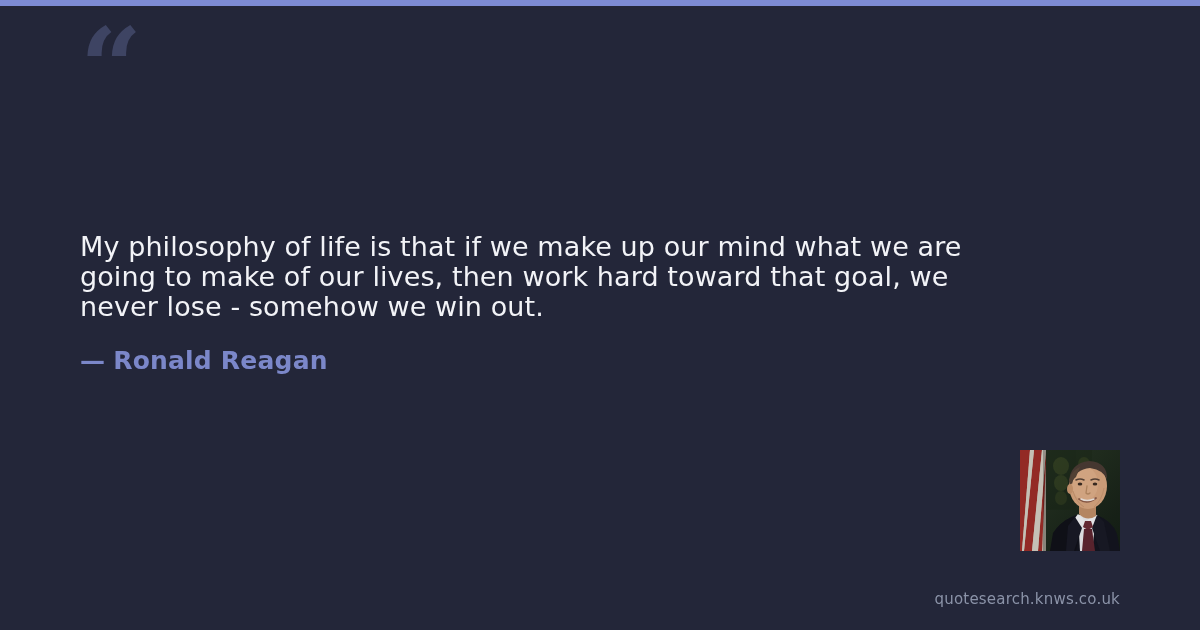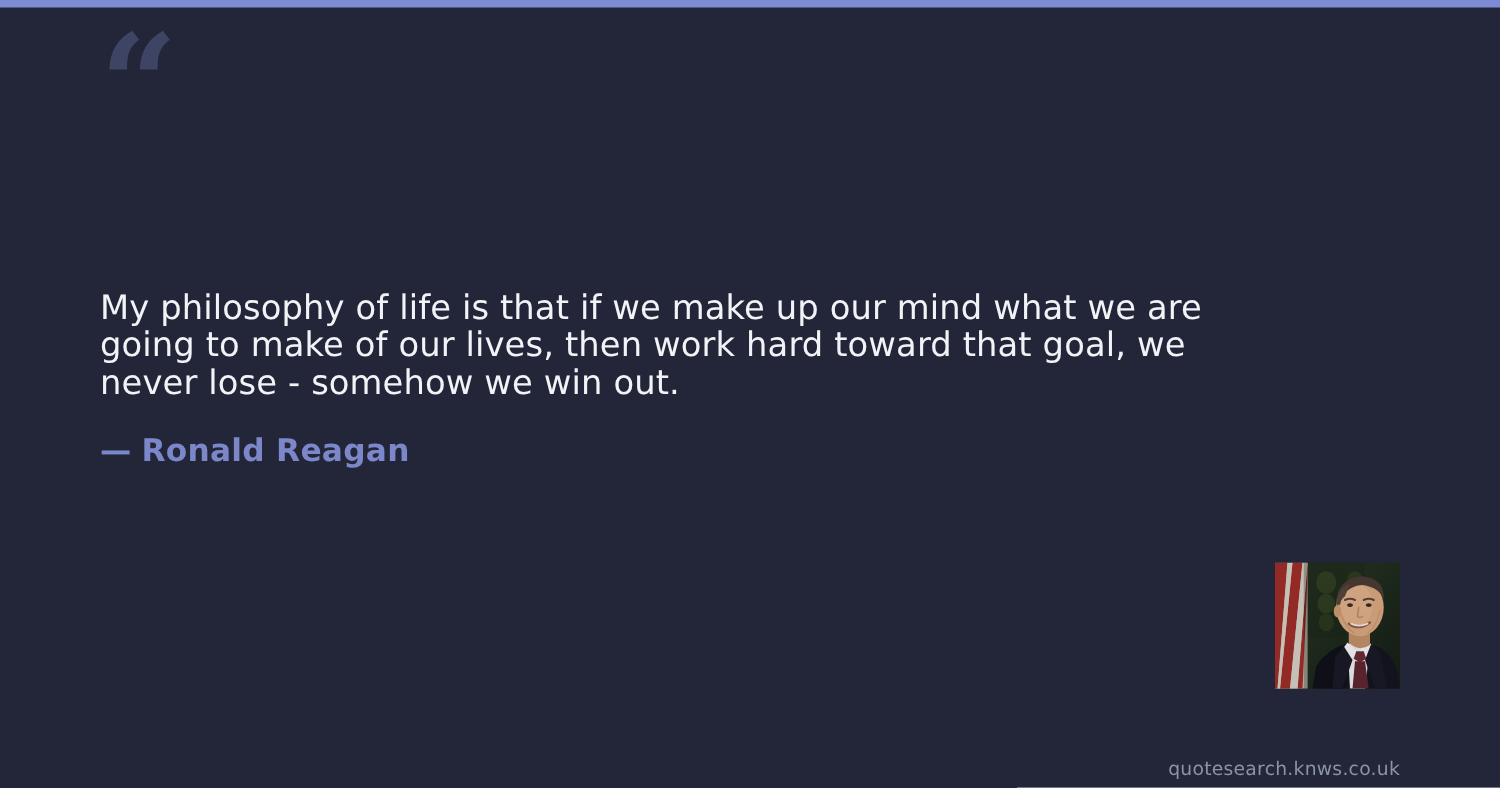--- a/index.html
+++ b/index.html
@@ -85,21 +85,20 @@
 
   #watermark {
     position: absolute;
     right: 80px;
     top: 590px;
     font-size: 15px;
     color: #8b93a8;
     letter-spacing: 0.2px;
     text-align: right;
     white-space: nowrap;
-    margin-top: 16px;
   }
 </style>
 </head>
 <body>
 
 <div id="card">
 
   <div id="top-accent-bar"></div>
 
   <div id="quote-glyph">“</div>

